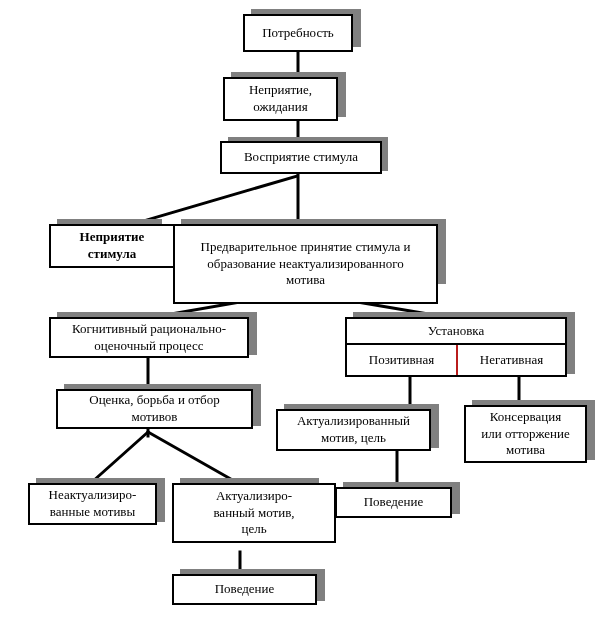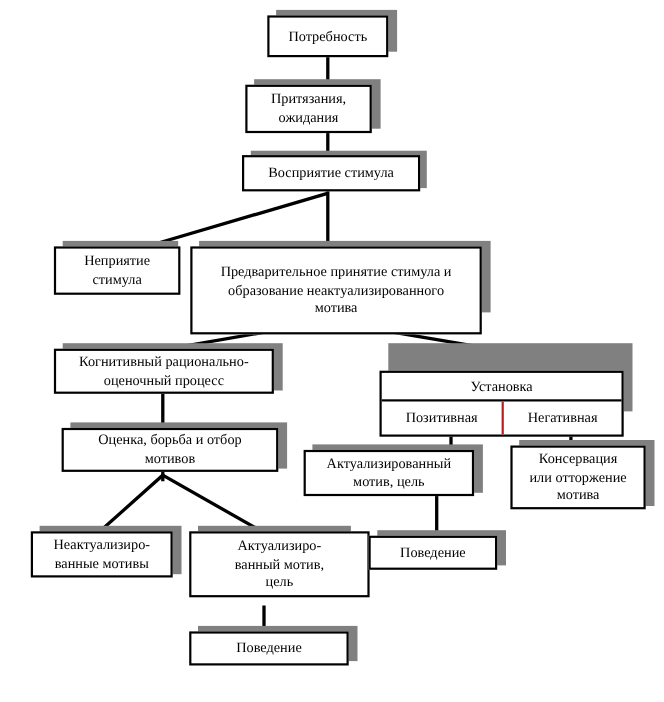--- a/index.html
+++ b/index.html
@@ -42,21 +42,20 @@
   }
   .shadow {
     position: absolute;
     z-index: 2;
     background: #808080;
   }
   
   .node.composite {
     padding: 0;
     justify-content: flex-end;
-    margin-top: 20px;
   }
   .node.composite .hdr {
     width: 100%;
     box-sizing: border-box;
     border-bottom: 2px solid #000000;
     display: flex;
     align-items: center;
     justify-content: center;
     flex: 0 0 26px;
   }
@@ -130,29 +129,29 @@
   <div class="shadow" style="left:36px;   top:478px; width:129px; height:44px;"></div>
   <div class="shadow" style="left:180px;  top:478px; width:139px; height:62px;"></div>
   <div class="shadow" style="left:343px;  top:482px; width:117px; height:32px;"></div>
   <div class="shadow" style="left:180px;  top:569px; width:145px; height:32px;"></div>
 
   <div class="node" style="left:243px; top:14px; width:110px; height:38px;">
     <span class="txt">Потребность</span>
   </div>
 
   <div class="node" style="left:223px; top:77px; width:115px; height:44px;">
-    <span class="txt">Притязания,
+    <span class="txt">Неприятие,
 ожидания</span>
   </div>
 
   <div class="node" style="left:220px; top:141px; width:162px; height:33px;">
     <span class="txt">Восприятие стимула</span>
   </div>
 
-  <div class="node" style="left:49px; top:224px; width:115px; height:44px;">
+  <div class="node" style="left:49px; top:224px; width:126px; height:44px;font-weight:bold;">
     <span class="txt">Неприятие
 стимула</span>
   </div>
 
   <div class="node" style="left:173px; top:224px; width:265px; height:80px;">
     <span class="txt">Предварительное принятие стимула и
 образование неактуализированного
 мотива</span>
   </div>
 

